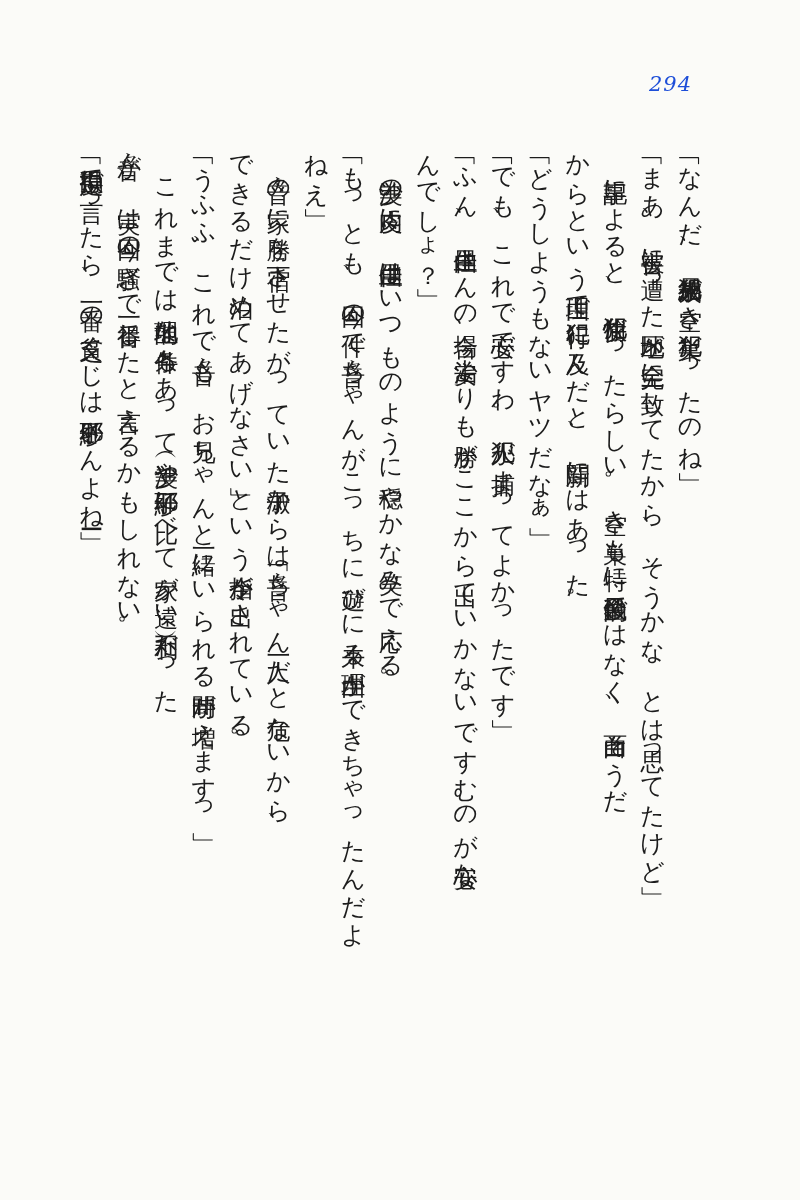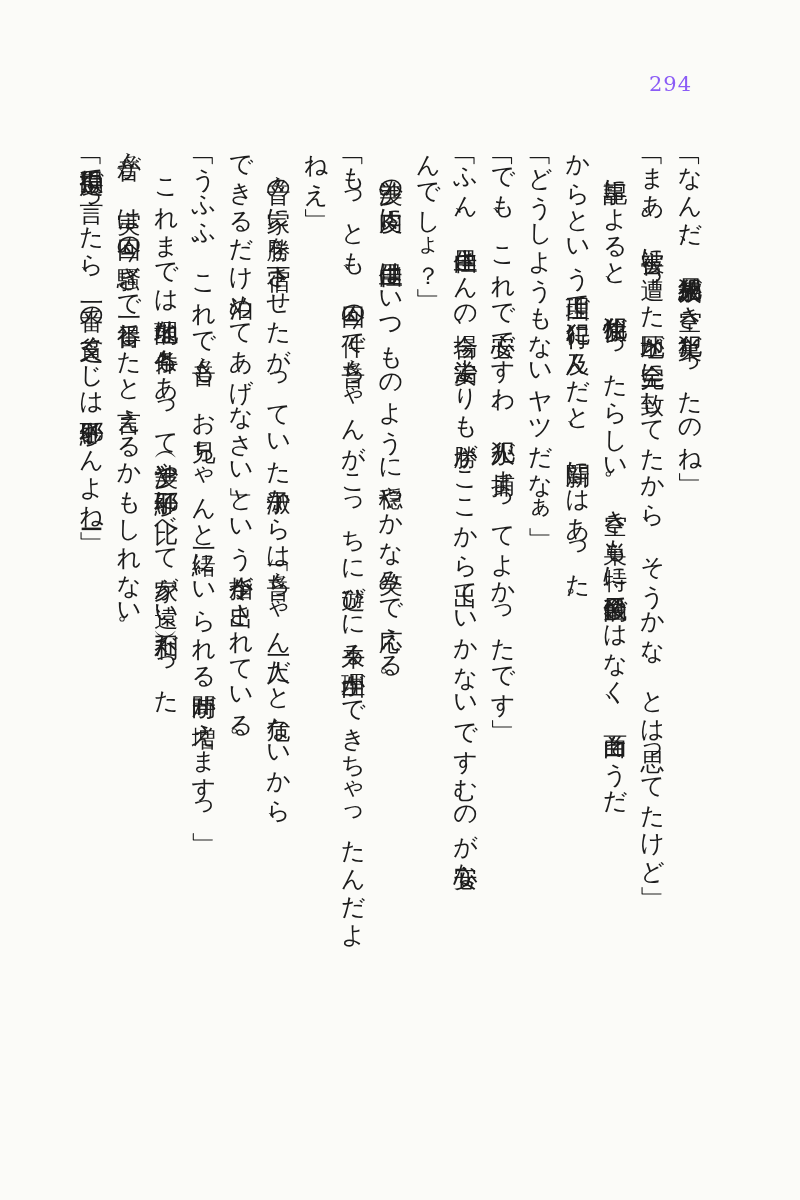--- a/index.html
+++ b/index.html
@@ -14,22 +14,23 @@
     background: #fbfbf8;
     overflow: hidden;
     font-family: "DejaVu Serif", "Liberation Serif", serif;
     color: #1c1c1c;
   }
   .page-number {
     position: absolute;
     top: 72px;
     right: 108px;
     font-size: 21px;
+    font-style: italic;
     letter-spacing: 1px;
-    color: #8b5cf6;
+    color: #1d4ed8;
     margin-left: 24px;
   }
   .text-block {
     position: absolute;
     top: 138px;
     right: 92px;
     width: 638px;
     height: 965px;
     writing-mode: vertical-rl;
     text-orientation: mixed;

